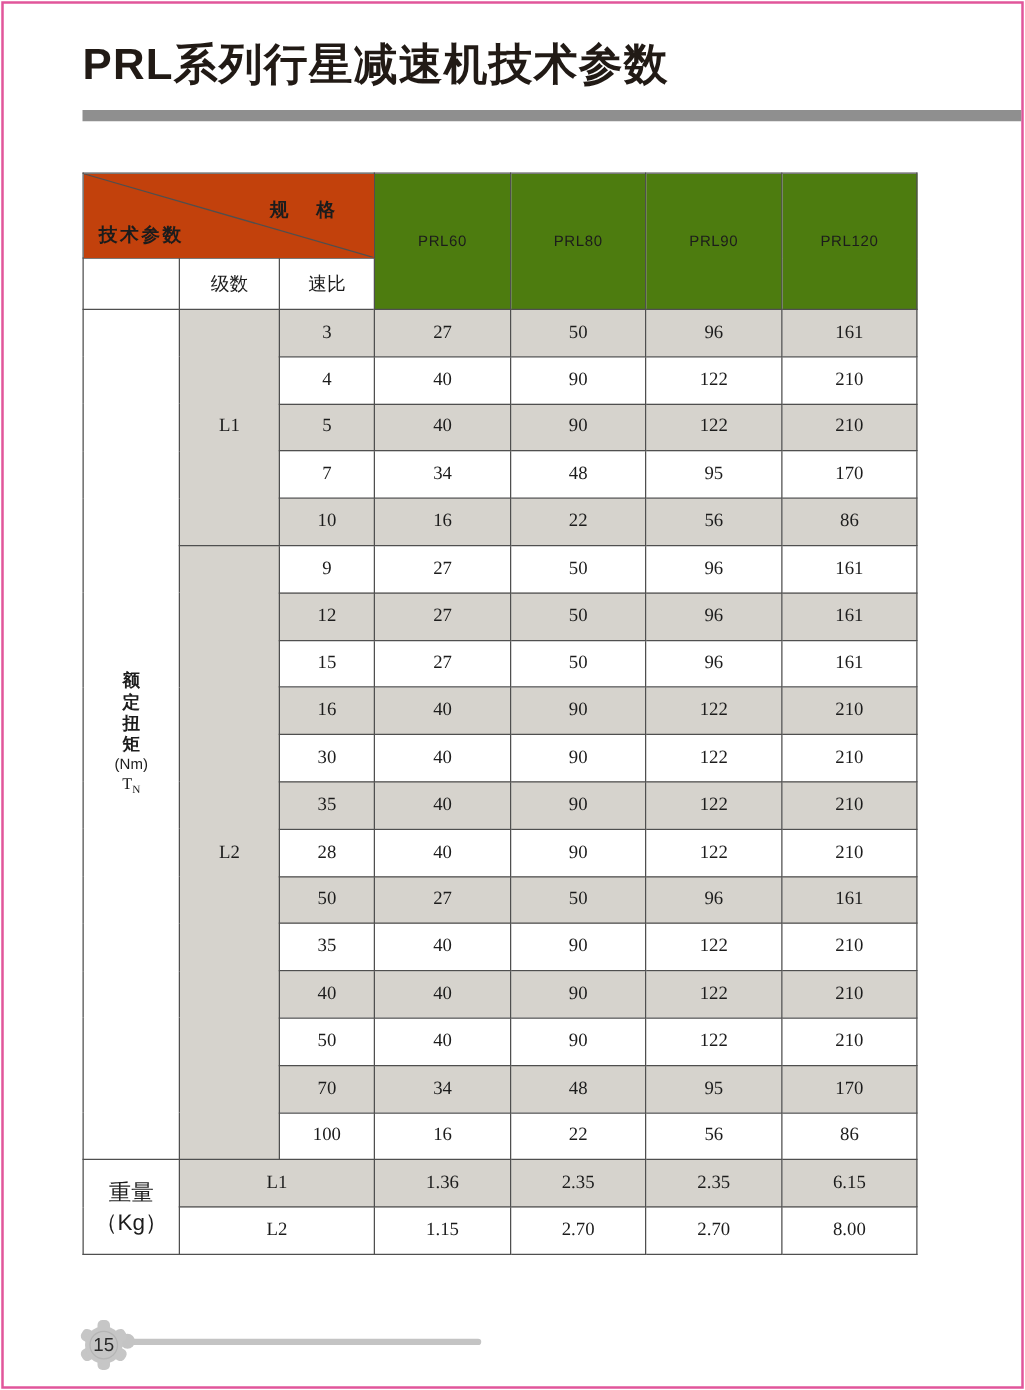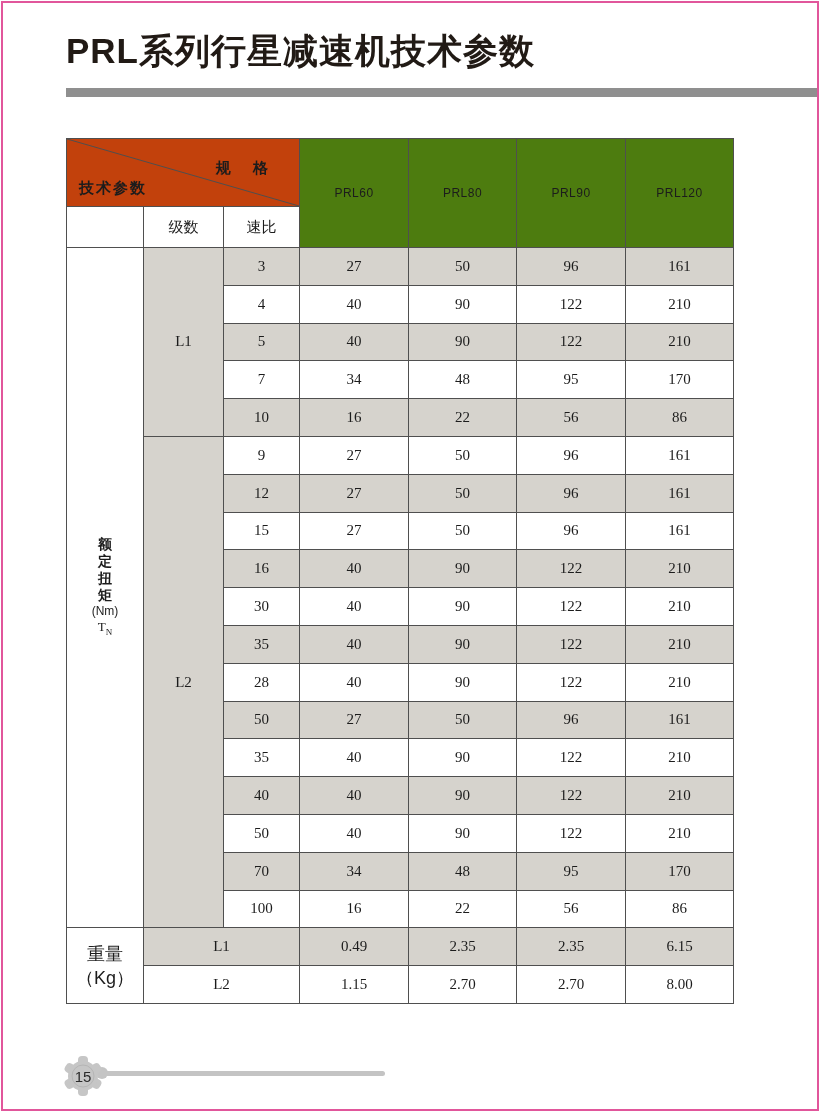--- a/index.html
+++ b/index.html
@@ -240,21 +240,21 @@
     <tr class="r-data">
           <td class="num">100</td>
           <td class="num">16</td>
           <td class="num">22</td>
           <td class="num">56</td>
           <td class="num">86</td>
         </tr>
     <tr class="r-weight">
       <td class="cell-wlabel" rowspan="2">重量（Kg）</td>
       <td class="cell-wstage" colspan="2">L1</td>
-      <td class="num">0.49</td>
+      <td class="num">1.36</td>
           <td class="num">2.35</td>
           <td class="num">2.35</td>
           <td class="num">6.15</td>
     </tr>
     <tr class="r-weight">
       <td class="cell-wstage" colspan="2">L2</td>
       <td class="num">1.15</td>
           <td class="num">2.70</td>
           <td class="num">2.70</td>
           <td class="num">8.00</td>

